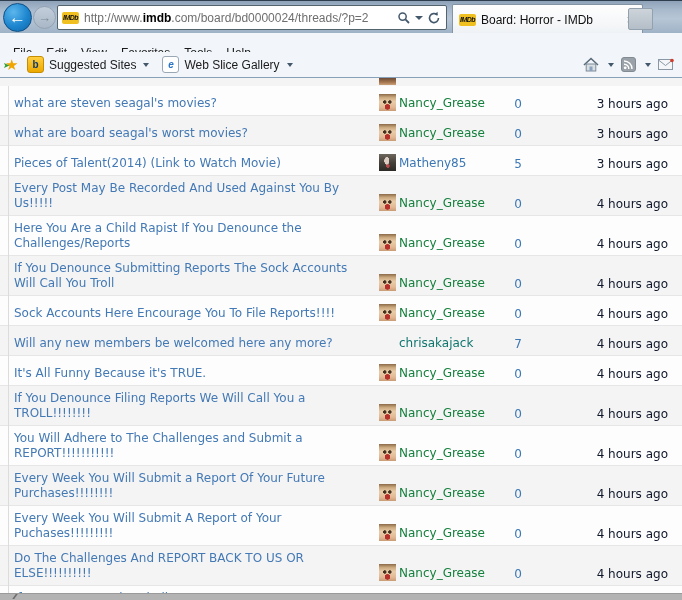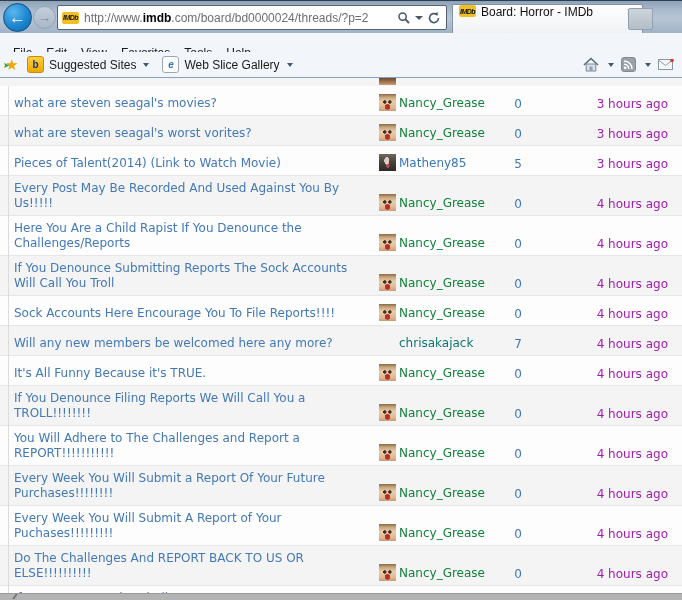--- a/index.html
+++ b/index.html
@@ -23,21 +23,21 @@
     font-size:7px;font-weight:bold;font-style:italic;display:flex;align-items:center;justify-content:center;
     margin:0 5px 0 4px;flex:none;letter-spacing:-0.5px;}
   .url{font-size:12px;color:#6e6e6e;white-space:nowrap;overflow:hidden;flex:1;}
   .url b{color:#000;}
   .addr-icons{display:flex;align-items:center;flex:none;margin-right:5px;gap:4px;}
   .icon12{width:14px;height:14px;display:inline-block;}
   .caret{width:0;height:0;border-left:4px solid transparent;border-right:4px solid transparent;border-top:4px solid #44586c;display:inline-block;}
   .tab{position:absolute;left:452px;top:3px;width:191px;height:30px;box-sizing:border-box;
     background:linear-gradient(180deg,#fefefe 0%,#f4f6f8 70%,#eef1f4 100%);
     border:1px solid #8494a4;border-bottom:none;border-radius:2px 2px 0 0;
-    display:flex;align-items:flex-start;padding:0 6px;}
+    display:flex;align-items:center;padding:0 6px;}
   .tab-title{font-size:12px;color:#101010;flex:1;white-space:nowrap;overflow:hidden;margin-left:5px;}
   .tab-close{color:#8a8a8a;font-size:13px;line-height:13px;cursor:pointer;padding:0 2px;}
   .newtab{position:absolute;left:628px;top:7px;width:23px;height:20px;background:linear-gradient(180deg,#cdd4da,#b4bec8);
     border:1px solid #93a0ad;border-radius:2px;}
 
   
   .menubar{position:absolute;left:0;top:33px;width:682px;height:19px;background:#f2f6fa;
     display:flex;align-items:center;padding-left:6px;box-sizing:border-box;}
   .menu-item{font-size:12px;color:#1a1a1a;padding:0 7px;cursor:default;margin-top:20px;}
   .menu-item u{text-decoration:underline;}
@@ -79,21 +79,21 @@
     linear-gradient(180deg,#6e675d 0%,#46413a 50%,#2d2a26 100%);}
   .avatar.none{background:transparent;}
   .cell-user{flex:1;padding-top:2px;}
   .username{font-family:"DejaVu Sans","Liberation Sans",sans-serif;font-size:12px;text-decoration:none;cursor:pointer;}
   .username.visited{color:#15803d;}
   .username.link{color:#3c77b5;}
   .username.muted{color:#0f766e;}
   .cell-replies{width:60px;flex:none;text-align:center;padding-top:2px;
     font-family:"DejaVu Sans","Liberation Sans",sans-serif;font-size:12px;color:#3c77b5;}
   .cell-time{width:120px;flex:none;text-align:right;padding:2px 14px 0 0;
-    font-family:"DejaVu Sans","Liberation Sans",sans-serif;font-size:12px;color:#a21caf;white-space:nowrap;}
+    font-family:"DejaVu Sans","Liberation Sans",sans-serif;font-size:12px;color:#0f172a;white-space:nowrap;}
 
   
   .bottom-strip{position:absolute;left:0;bottom:0;width:682px;height:7px;background:#b3b3b3;border-top:1px solid #9a9a9a;box-sizing:border-box;}
   .grip{position:absolute;left:14px;bottom:1px;width:8px;height:5px;border-left:2px solid #6e6e6e;transform:skewX(-35deg);}
 </style>
 </head>
 <body>
 
 <div class="window">
 
@@ -182,21 +182,21 @@
       <span class="avatar nancy"></span>
     </div>
     <div class="cell-user">
       <a class="username visited">Nancy_Grease</a>
     </div>
     <div class="cell-replies">0</div>
     <div class="cell-time">3 hours ago</div>
   </div>
       <div class="row alt">
     <div class="cell-title">
-      <a class="title-link">what are steven seagal's worst vorites?</a>
+      <a class="title-link">what are board seagal's worst movies?</a>
     </div>
     <div class="cell-avatar">
       <span class="avatar nancy"></span>
     </div>
     <div class="cell-user">
       <a class="username visited">Nancy_Grease</a>
     </div>
     <div class="cell-replies">0</div>
     <div class="cell-time">3 hours ago</div>
   </div>
@@ -299,21 +299,21 @@
       <span class="avatar nancy"></span>
     </div>
     <div class="cell-user">
       <a class="username visited">Nancy_Grease</a>
     </div>
     <div class="cell-replies">0</div>
     <div class="cell-time">4 hours ago</div>
   </div>
       <div class="row">
     <div class="cell-title">
-      <a class="title-link">You Will Adhere to The Challenges and Report a REPORT!!!!!!!!!!!</a>
+      <a class="title-link">You Will Adhere to The Challenges and Submit a REPORT!!!!!!!!!!!</a>
     </div>
     <div class="cell-avatar">
       <span class="avatar nancy"></span>
     </div>
     <div class="cell-user">
       <a class="username visited">Nancy_Grease</a>
     </div>
     <div class="cell-replies">0</div>
     <div class="cell-time">4 hours ago</div>
   </div>

